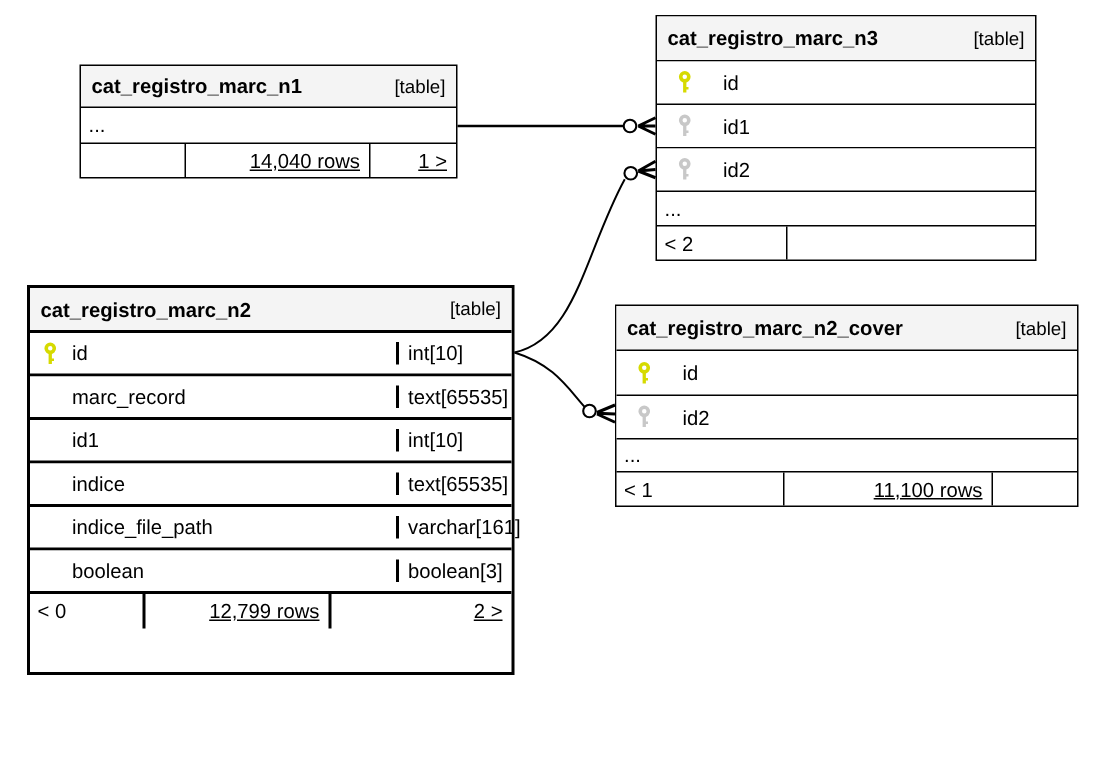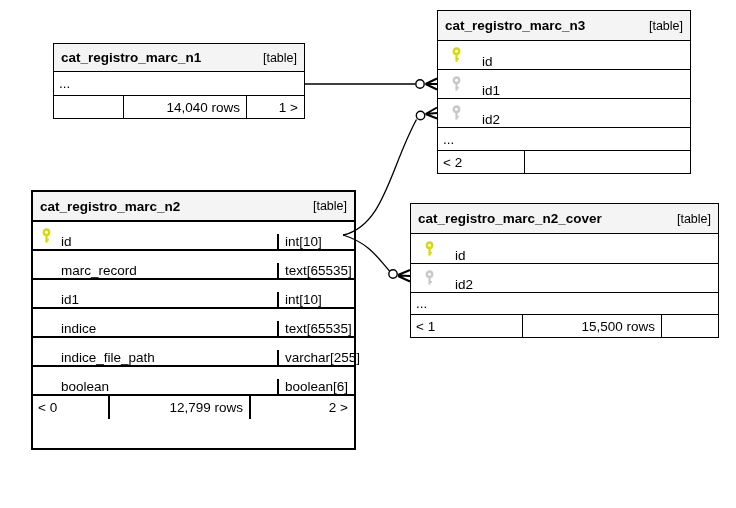--- a/index.html
+++ b/index.html
@@ -10,58 +10,58 @@
   }
   
   .tbl{position:absolute;background:#fff;border:1px solid #000;}
   .tbl.focus{border-width:2px;}
   .thead{
     display:flex;justify-content:space-between;align-items:center;
     padding:0 7px;background:var(--header_bg,#f4f4f4);border-bottom:1px solid #000;
   }
   .tname{font-weight:700;font-size:13.5px;white-space:nowrap;}
   .tbadge{font-size:12.5px;white-space:nowrap;}
-  .trow{position:relative;display:flex;align-items:flex-end;border-bottom:1px solid #000;background:#fff;}
+  .trow{position:relative;display:flex;align-items:center;border-bottom:1px solid #000;background:#fff;}
   .cname{display:flex;align-items:center;font-size:13.5px;white-space:nowrap;flex:1;}
   .ctype{display:flex;align-items:center;font-size:13.5px;white-space:nowrap;border-left:2px solid #000;flex:1;padding-left:6px;margin-left:28px;}
   .keyicon{position:absolute;top:50%;transform:translateY(-50%);width:11px;height:16px;line-height:0;}
   .keyicon.pk{color:var(--pk_key,#d6da00);}
   .keyicon.fk{color:var(--fk_key,#c8c8c8);}
   .ellipsis{display:flex;align-items:center;padding-left:5px;font-size:13.5px;border-bottom:1px solid #000;}
   .tfoot{display:flex;align-items:stretch;}
   .fc{display:flex;align-items:center;font-size:13.5px;border-right:1px solid #000;white-space:nowrap;}
   .fc:last-child{border-right:none;}
   .fc.l{justify-content:flex-start;padding-left:5px;}
-  .fc.r{justify-content:flex-end;padding-right:6px;}
+  .fc.r{justify-content:flex-end;padding-right:6px;text-decoration:underline;}
 
   
   #tbl-n1{left:53px;top:43px;width:252px;height:76px;}
   #tbl-n1 .thead{height:28px;}
   #tbl-n1 .ellipsis{height:24px;}
   #tbl-n1 .tfoot{height:22px;}
   #tbl-n1 .fc1{width:70px;}  #tbl-n1 .fc2{width:123px;}  #tbl-n1 .fc3{flex:1;}
 
   #tbl-n3{left:437px;top:10px;width:254px;height:164px;}
   #tbl-n3 .thead{height:30px;}
   #tbl-n3 .trow{height:29px;}
   #tbl-n3 .ellipsis{height:23px;}
   #tbl-n3 .tfoot{height:22px;}
   #tbl-n3 .keyicon{left:13px;}
   #tbl-n3 .cname{padding-left:44px;}
   #tbl-n3 .fc1{width:87px;}  #tbl-n3 .fc2{width:122px;}  #tbl-n3 .fc3{flex:1;}
 
-  #tbl-n2{left:31px;top:190px;width:325px;height:260px;}
+  #tbl-n2{left:18px;top:190px;width:325px;height:260px;}
   #tbl-n2 .thead{height:30px;border-bottom-width:2px;}
   #tbl-n2 .trow{height:29px;border-bottom-width:2px;}
   #tbl-n2 .tfoot{height:23px;}
   #tbl-n2 .keyicon{left:8px;}
   #tbl-n2 .cname{padding-left:28px;flex:0 0 216px;}
   #tbl-n2 .fc{border-right-width:2px;}
   #tbl-n2 .fc:last-child{border-right:none;}
-  #tbl-n2 .fc1{width:77px;}  #tbl-n2 .fc2{width:141px;padding-left:40px;}  #tbl-n2 .fc3{flex:1;}
+  #tbl-n2 .fc1{width:77px;}  #tbl-n2 .fc2{width:124px;padding-left:40px;}  #tbl-n2 .fc3{flex:1;}
 
   #tbl-cover{left:410px;top:203px;width:309px;height:135px;}
   #tbl-cover .thead{height:30px;}
   #tbl-cover .trow-0{height:30px;}
   #tbl-cover .trow-1{height:29px;}
   #tbl-cover .ellipsis{height:22px;}
   #tbl-cover .tfoot{height:22px;}
   #tbl-cover .keyicon{left:13px;}
   #tbl-cover .cname{padding-left:44px;}
   #tbl-cover .fc1{width:112px;}  #tbl-cover .fc2{width:139px;}  #tbl-cover .fc3{flex:1;}
@@ -159,25 +159,25 @@
     <div class="trow">
       <span class="cname">id1</span>
       <span class="ctype">int[10]</span>
     </div>
     <div class="trow">
       <span class="cname">indice</span>
       <span class="ctype">text[65535]</span>
     </div>
     <div class="trow">
       <span class="cname">indice_file_path</span>
-      <span class="ctype">varchar[255]</span>
+      <span class="ctype">varchar[161]</span>
     </div>
     <div class="trow">
       <span class="cname">boolean</span>
-      <span class="ctype">boolean[6]</span>
+      <span class="ctype">boolean[3]</span>
     </div>
     <div class="tfoot">
       <span class="fc fc1 l">&lt; 0</span>
       <span class="fc fc2 r">12,799 rows</span>
       <span class="fc fc3 r">2 &gt;</span>
     </div>
   </div>
 
   <div class="tbl" id="tbl-cover">
     <div class="thead">
@@ -202,21 +202,21 @@
             <path d="M5.5 11.8H8" stroke="currentColor" stroke-width="1.6"></path>
           </svg>
       </span>
       <span class="cname">id2</span>
     </div>
     <div class="ellipsis">
       <span>...</span>
     </div>
     <div class="tfoot">
       <span class="fc fc1 l">&lt; 1</span>
-      <span class="fc fc2 r">15,500 rows</span>
+      <span class="fc fc2 r">11,100 rows</span>
       <span class="fc fc3 r"></span>
     </div>
   </div>
 
   <svg class="relations" width="736" height="508" viewBox="0 0 736 508">
 
     <g>
       <line x1="305" y1="84" x2="415.6" y2="84" stroke="#000" stroke-width="1.7"></line>
       <circle cx="420" cy="84" r="4.2" fill="#fff" stroke="#000" stroke-width="1.4"></circle>
       <path d="M425.5 84 L437 78.5 M425.5 84 L437 84 M425.5 84 L437 89.5" stroke="#000" stroke-width="2" fill="none"></path>

